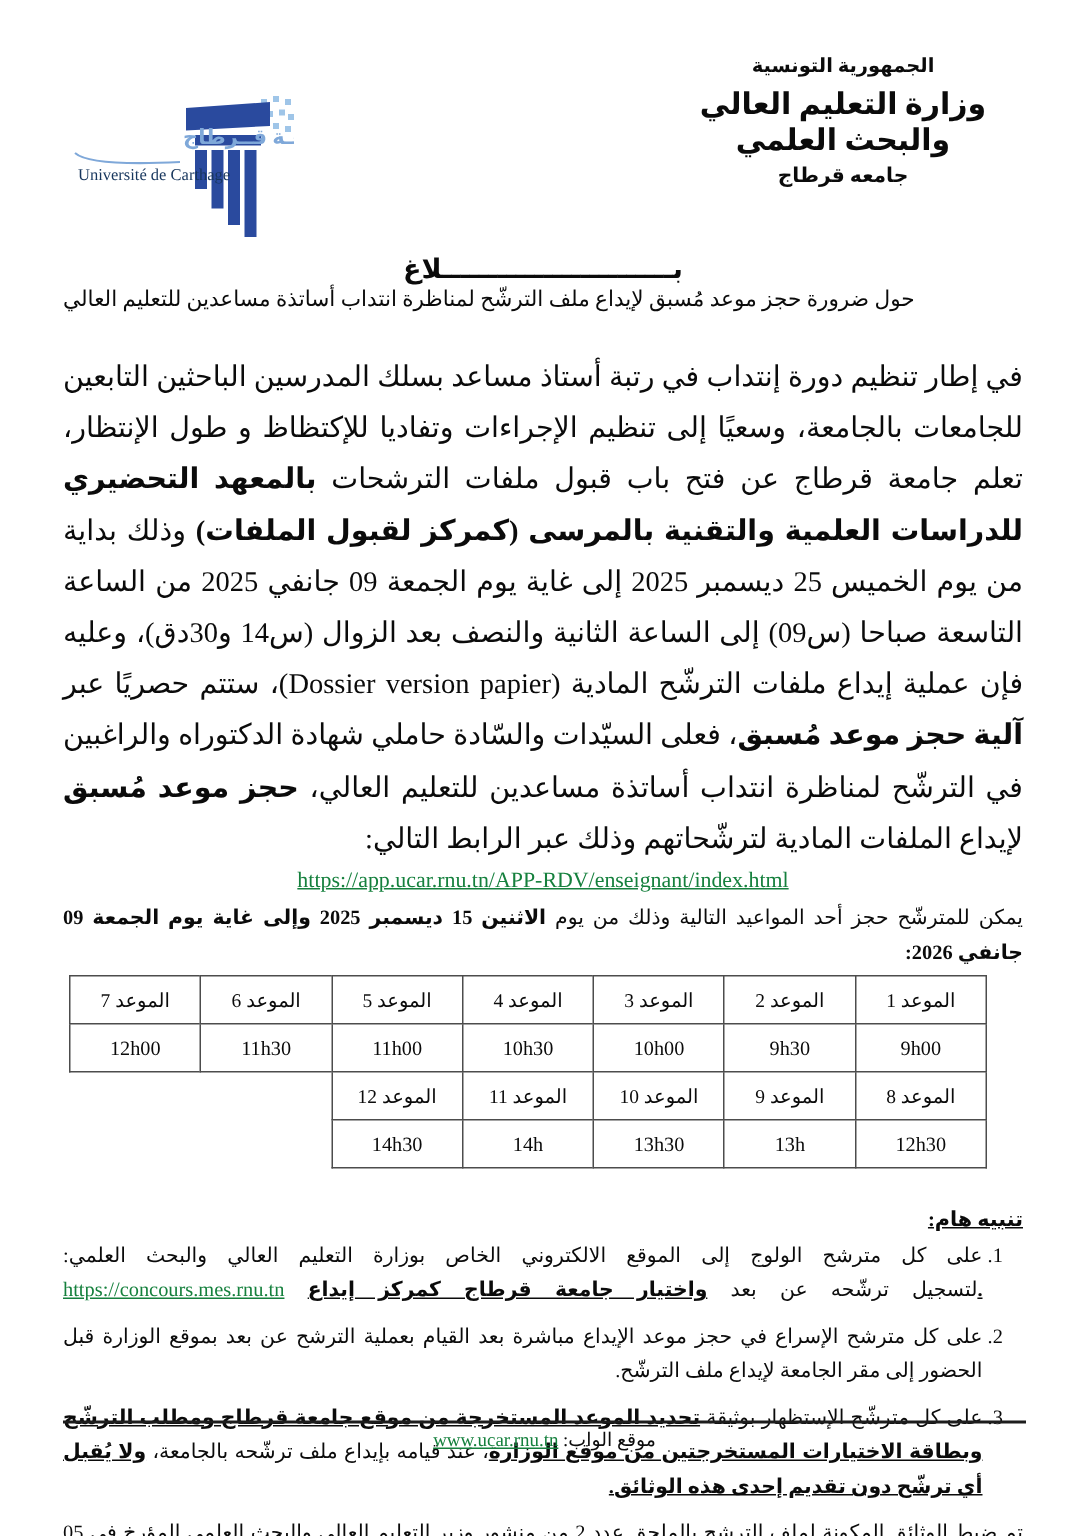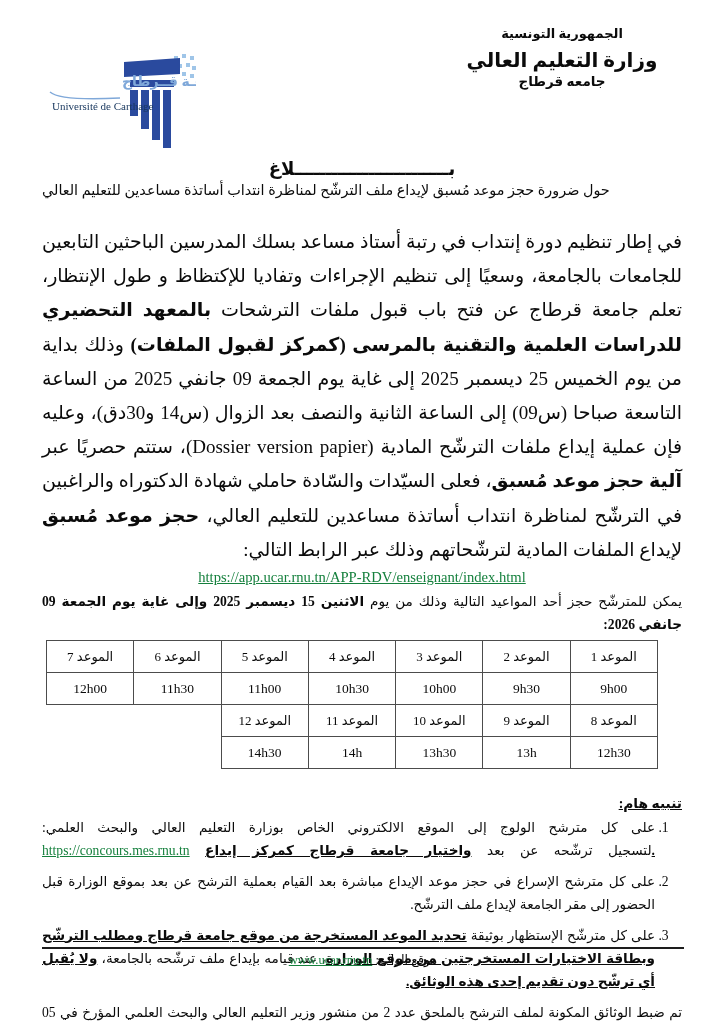--- a/index.html
+++ b/index.html
@@ -1,18 +1,18 @@
 <!DOCTYPE html>
 <html lang="ar" dir="rtl"><head>
 <meta charset="utf-8">
 <style>
 *{margin:0;padding:0;box-sizing:border-box}
 html,body{background:#e8e8e8}
 body{font-family:"Liberation Serif","DejaVu Serif","DejaVu Sans",serif;color:#0b0b0b}
-.page{width:724px;height:1024px;background:#ffffff;margin:0 auto;position:relative;direction:rtl;padding:26px 42px 0;overflow:hidden}
+.page{width:724px;height:1024px;background:#ffffff;margin:0 auto;position:relative;direction:rtl;padding:36px 42px 0;overflow:hidden}
 .b{font-weight:bold}
 .u{text-decoration:underline}
 .lnk{color:#15803d;text-decoration:underline;cursor:pointer}
 
 .hdr{display:flex;justify-content:space-between;align-items:flex-start}
 .hdr-right{width:240px;text-align:center;line-height:1.22;margin-left:6px}
 .republic{font-size:13px;font-weight:bold;letter-spacing:.5px}
 .ministry{font-size:20px;font-weight:bold;margin-top:6px}
 .ministry2{font-size:20px;font-weight:bold}
 .univ-ar{font-size:13.5px;font-weight:bold;margin-top:2px}
@@ -46,20 +46,21 @@
 </style>
 </head>
 <body>
 
 <div class="page">
 
   <div class="hdr">
     <div class="hdr-right">
       <div class="republic">الجمهورية التونسية</div>
       <div class="ministry">وزارة التعليم العالي</div>
+      <div class="ministry2">والبحث العلمي</div>
       <div class="univ-ar">جامعه قرطاج</div>
     </div>
     <div class="logo-wrap">
       <svg width="150" height="96" viewBox="0 0 150 96">
         <g fill="#9fc5e8">
           <rect x="128" y="2" width="4" height="4"></rect>
             <rect x="136" y="0" width="4" height="4"></rect>
             <rect x="144" y="2" width="4" height="4"></rect>
           <rect x="132" y="10" width="4" height="4"></rect>
             <rect x="140" y="9" width="4" height="4"></rect>

